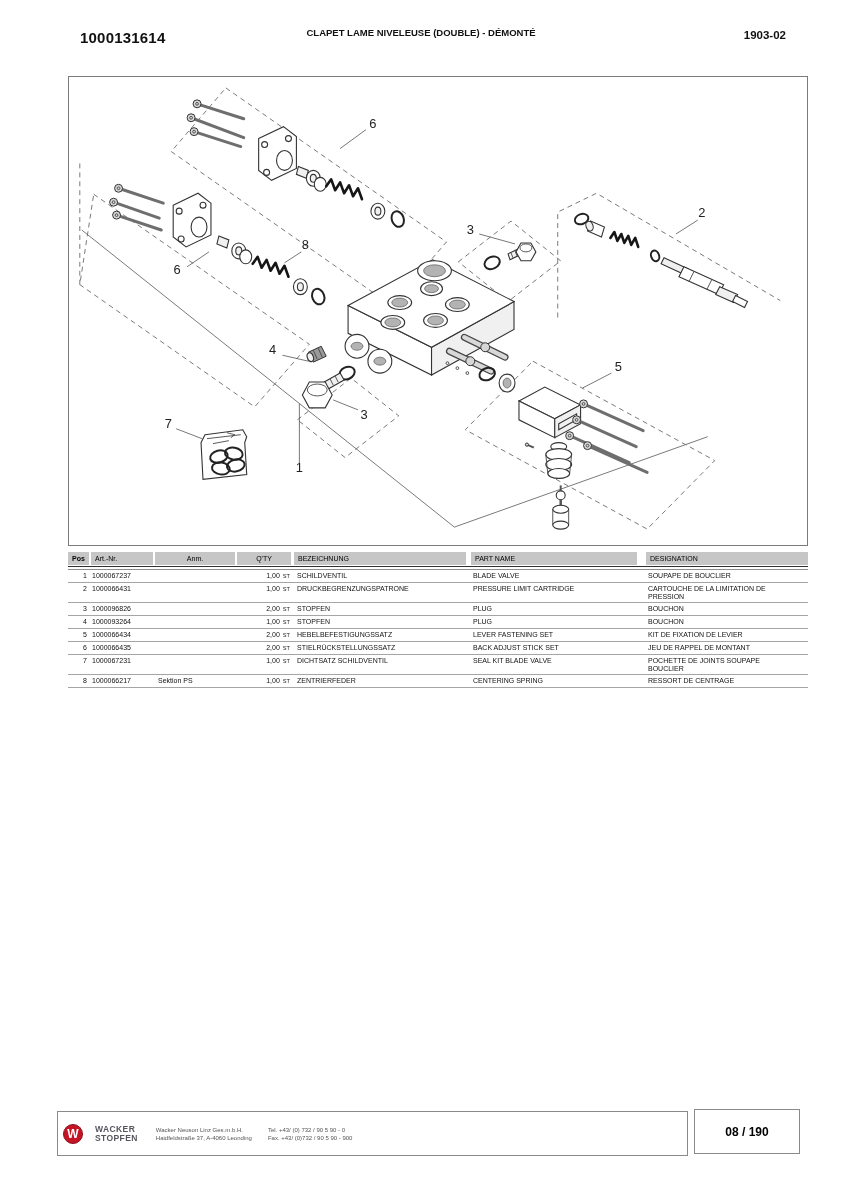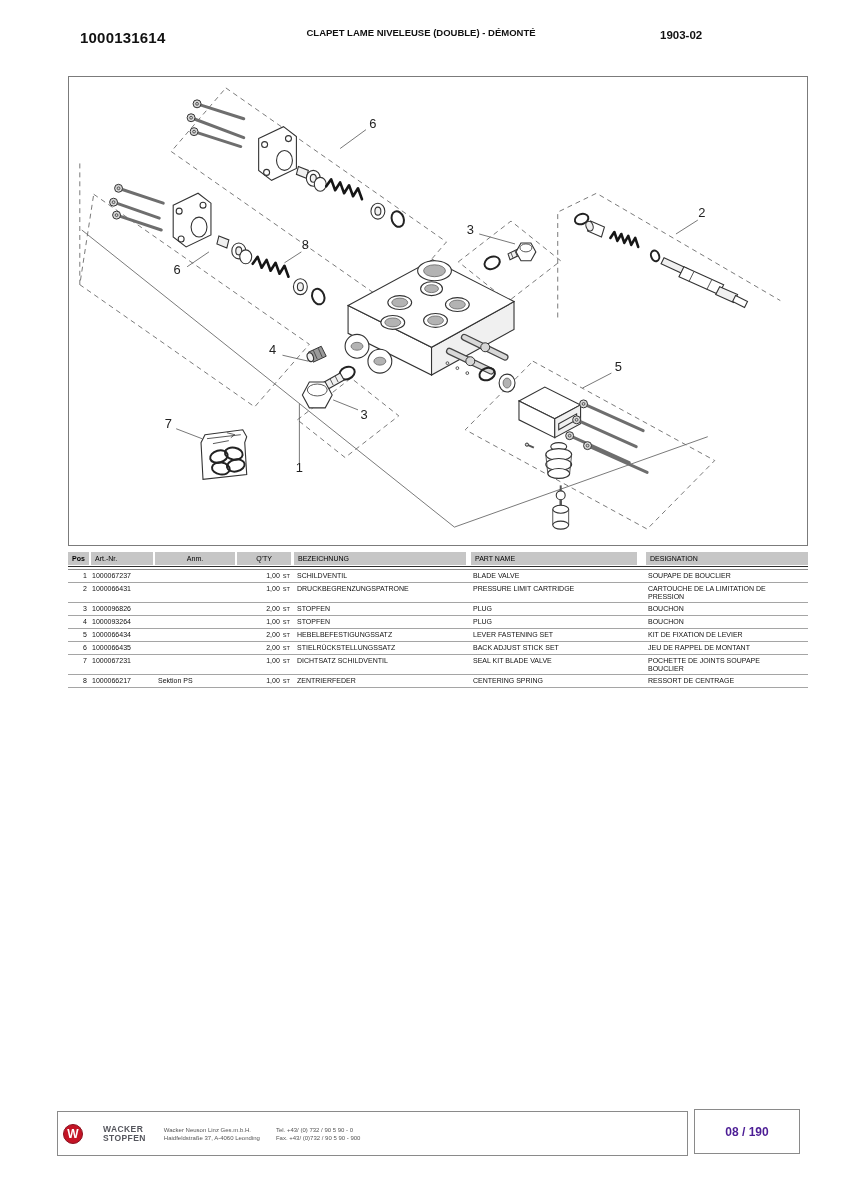--- a/index.html
+++ b/index.html
@@ -2,21 +2,21 @@
 <html><head>
 <meta charset="utf-8">
 <style>
   html,body{margin:0;padding:0;background:#fff;}
   body{width:842px;height:1191px;position:relative;font-family:"Liberation Sans",sans-serif;color:#111;}
   .abs{position:absolute;}
 
   
   .doc-number{left:56px;top:29px;font-size:15px;font-weight:bold;letter-spacing:.2px;margin-left:24px;}
   .title-block{left:221px;top:27px;width:400px;text-align:center;font-size:9.5px;font-weight:bold;line-height:12.5px;}
-  .page-code{left:660px;top:29px;width:126px;font-size:11.5px;font-weight:bold;}
+  .page-code{left:660px;top:29px;width:126px;text-align:right;font-size:11.5px;font-weight:bold;}
 
   
   .frame{left:68px;top:76px;width:740px;height:470px;border:1.2px solid #7b7b7b;box-sizing:border-box;background:#fff;}
   svg text.co{font-family:"Liberation Sans",sans-serif;font-size:13px;fill:#222;}
   .d{fill:none;stroke:#6a6a6a;stroke-width:.9;stroke-dasharray:5 4;}
   .sl{fill:none;stroke:#6a6a6a;stroke-width:.9;}
   .ld{stroke:#555;stroke-width:.8;}
   .o{fill:#fff;stroke:#333;stroke-width:1.1;}
   .o2{fill:#f0f0f0;stroke:#333;stroke-width:1.1;}
   .g{fill:#b3b3b3;stroke:#555;stroke-width:.7;}
@@ -42,24 +42,24 @@
   .c-anm{padding-left:3px;}
   .c-qty{text-align:right;padding-right:4px;white-space:nowrap;}
   .c-bez{padding-left:3px;}
   .c-pn{padding-left:2px;}
   .c-des{padding-left:2px;padding-right:40px;}
   .unit{font-size:5.6px;margin-left:3px;color:#222;}
 
   
   .fbox{left:57px;top:1111px;width:631px;height:45px;border:1px solid #8a8a8a;box-sizing:border-box;display:flex;align-items:center;}
   .logo-circle{width:20px;height:20px;border-radius:50%;background:#c41425;color:#fff;font-weight:bold;font-size:12px;display:flex;align-items:center;justify-content:center;margin-left:5px;border:1px solid #8a1220;box-sizing:border-box;}
-  .brand{margin-left:20px;font-weight:bold;font-size:8.5px;line-height:8.5px;color:#55565d;letter-spacing:.4px;}
+  .brand{margin-left:12px;font-weight:bold;font-size:8.5px;line-height:8.5px;color:#55565d;letter-spacing:.4px;}
   .addr{margin-left:18px;font-size:6px;line-height:8px;color:#555;}
   .tel{margin-left:16px;font-size:6px;line-height:8px;color:#555;}
-  .pagebox{left:694px;top:1109px;width:106px;height:45px;border:1px solid #8a8a8a;box-sizing:border-box;display:flex;align-items:center;justify-content:center;font-size:12px;font-weight:bold;color:#4c1d95;}
+  .pagebox{left:694px;top:1109px;width:106px;height:45px;border:1px solid #8a8a8a;box-sizing:border-box;display:flex;align-items:center;justify-content:center;font-size:12px;font-weight:bold;color:#000000;}
 </style>
 </head>
 <body>
 
 <div class="abs doc-number">1000131614</div>
 <div class="abs title-block">
   <div>CLAPET LAME NIVELEUSE (DOUBLE) - DÉMONTÉ</div>
 </div>
 <div class="abs page-code">1903-02</div>
 

